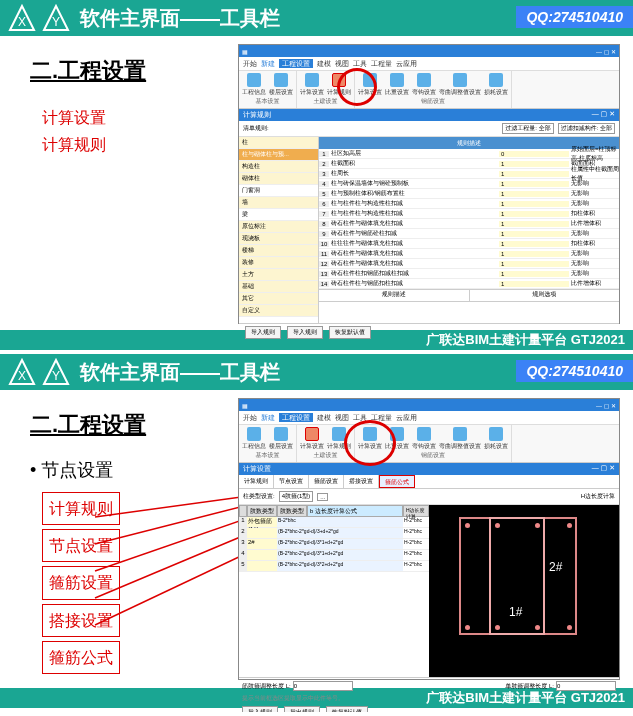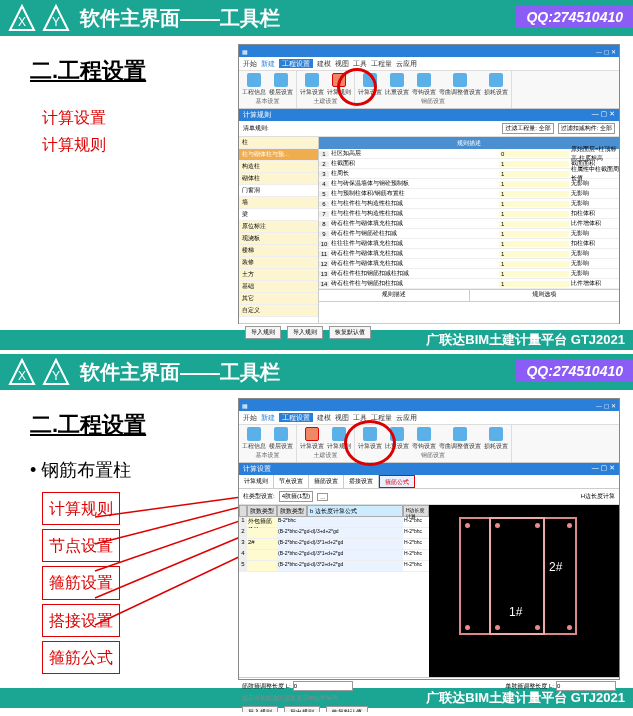--- a/index.html
+++ b/index.html
@@ -4,21 +4,21 @@
 <style>
   * { box-sizing: border-box; margin: 0; padding: 0; }
   body { width: 633px; font-family: "Microsoft YaHei", sans-serif; background: #fff; font-size: 12px; }
   .slide { position: relative; width: 633px; border-bottom: 4px solid #fff; }
   .s1 { height: 354px; }
   .s2 { height: 358px; }
   .hdr { height: 36px; background: #1aa693; display: flex; align-items: center; position: relative; }
   .logo { display: flex; gap: 6px; margin-left: 8px; }
   .logo svg { width: 28px; height: 28px; }
   .hdr-title { color: #fff; font-size: 20px; font-weight: bold; margin-left: 10px; }
-  .qq { position: absolute; right: 0; top: 6px; background: #8b5cf6; color: #fff; font-size: 14px; padding: 3px 10px; font-style: italic; font-weight: bold; }
+  .qq { position: absolute; right: 0; top: 6px; background: #3b82f6; color: #fff; font-size: 14px; padding: 3px 10px; font-style: italic; font-weight: bold; }
   .body { position: relative; height: calc(100% - 56px); }
   .left { position: absolute; left: 30px; top: 20px; }
   .h2 { font-size: 22px; font-weight: bold; text-decoration: underline; margin-bottom: 18px; }
   .bullet { font-size: 18px; margin-bottom: 10px; }
   .sub { color: #d00; font-size: 16px; margin-left: 12px; line-height: 1.7; }
   .sub.box { border: 1.5px solid #d00; padding: 2px 6px; display: inline-block; margin-bottom: 4px; }
   .sshot { position: absolute; border: 1px solid #888; background: #fff; }
   .ss1 { left: 238px; top: 8px; width: 382px; height: 280px; }
   .ss2 { left: 238px; top: 8px; width: 382px; height: 282px; }
   .win-top { height: 12px; background: #2a7fd8; display: flex; justify-content: space-between; align-items: center; padding: 0 3px; font-size: 6px; color: #fff; }
@@ -317,21 +317,21 @@
           <polygon points="14,2 2,26 26,26" fill="none" stroke="#fff" stroke-width="2"></polygon>
           <text x="14" y="22" fill="#fff" font-size="12" text-anchor="middle">Y</text>
         </svg>
     </div>
     <div class="hdr-title">软件主界面——工具栏</div>
     <div class="qq">QQ:274510410</div>
   </div>
   <div class="body">
     <div class="left">
       <div class="h2">二.工程设置</div>
-      <div class="bullet">• 钢筋布置柱</div>
+      <div class="bullet">• 节点设置</div>
       <div><span class="sub box">计算规则</span></div>
       <div><span class="sub box">节点设置</span></div>
       <div><span class="sub box">箍筋设置</span></div>
       <div><span class="sub box">搭接设置</span></div>
       <div><span class="sub box">箍筋公式</span></div>
     </div>
 
     <svg style="position:absolute;left:0;top:0;width:100%;height:100%;pointer-events:none">
       <line x1="95" y1="127" x2="270" y2="103" stroke="#d00" stroke-width="1.5"></line>
       <line x1="95" y1="154" x2="295" y2="103" stroke="#d00" stroke-width="1.5"></line>

